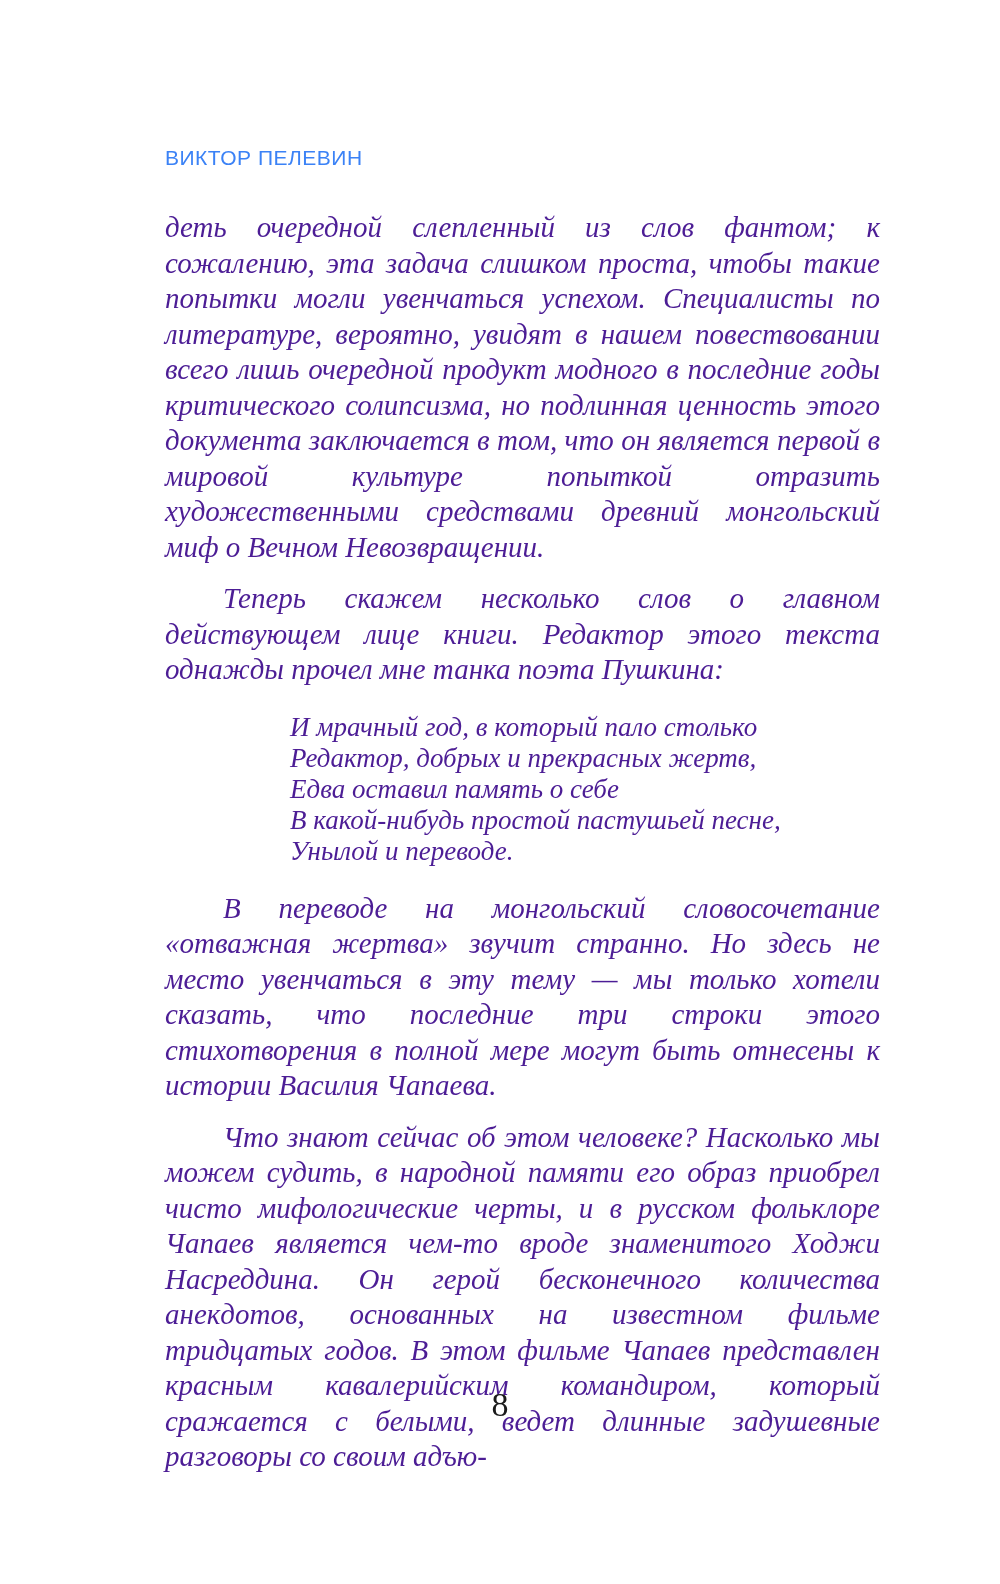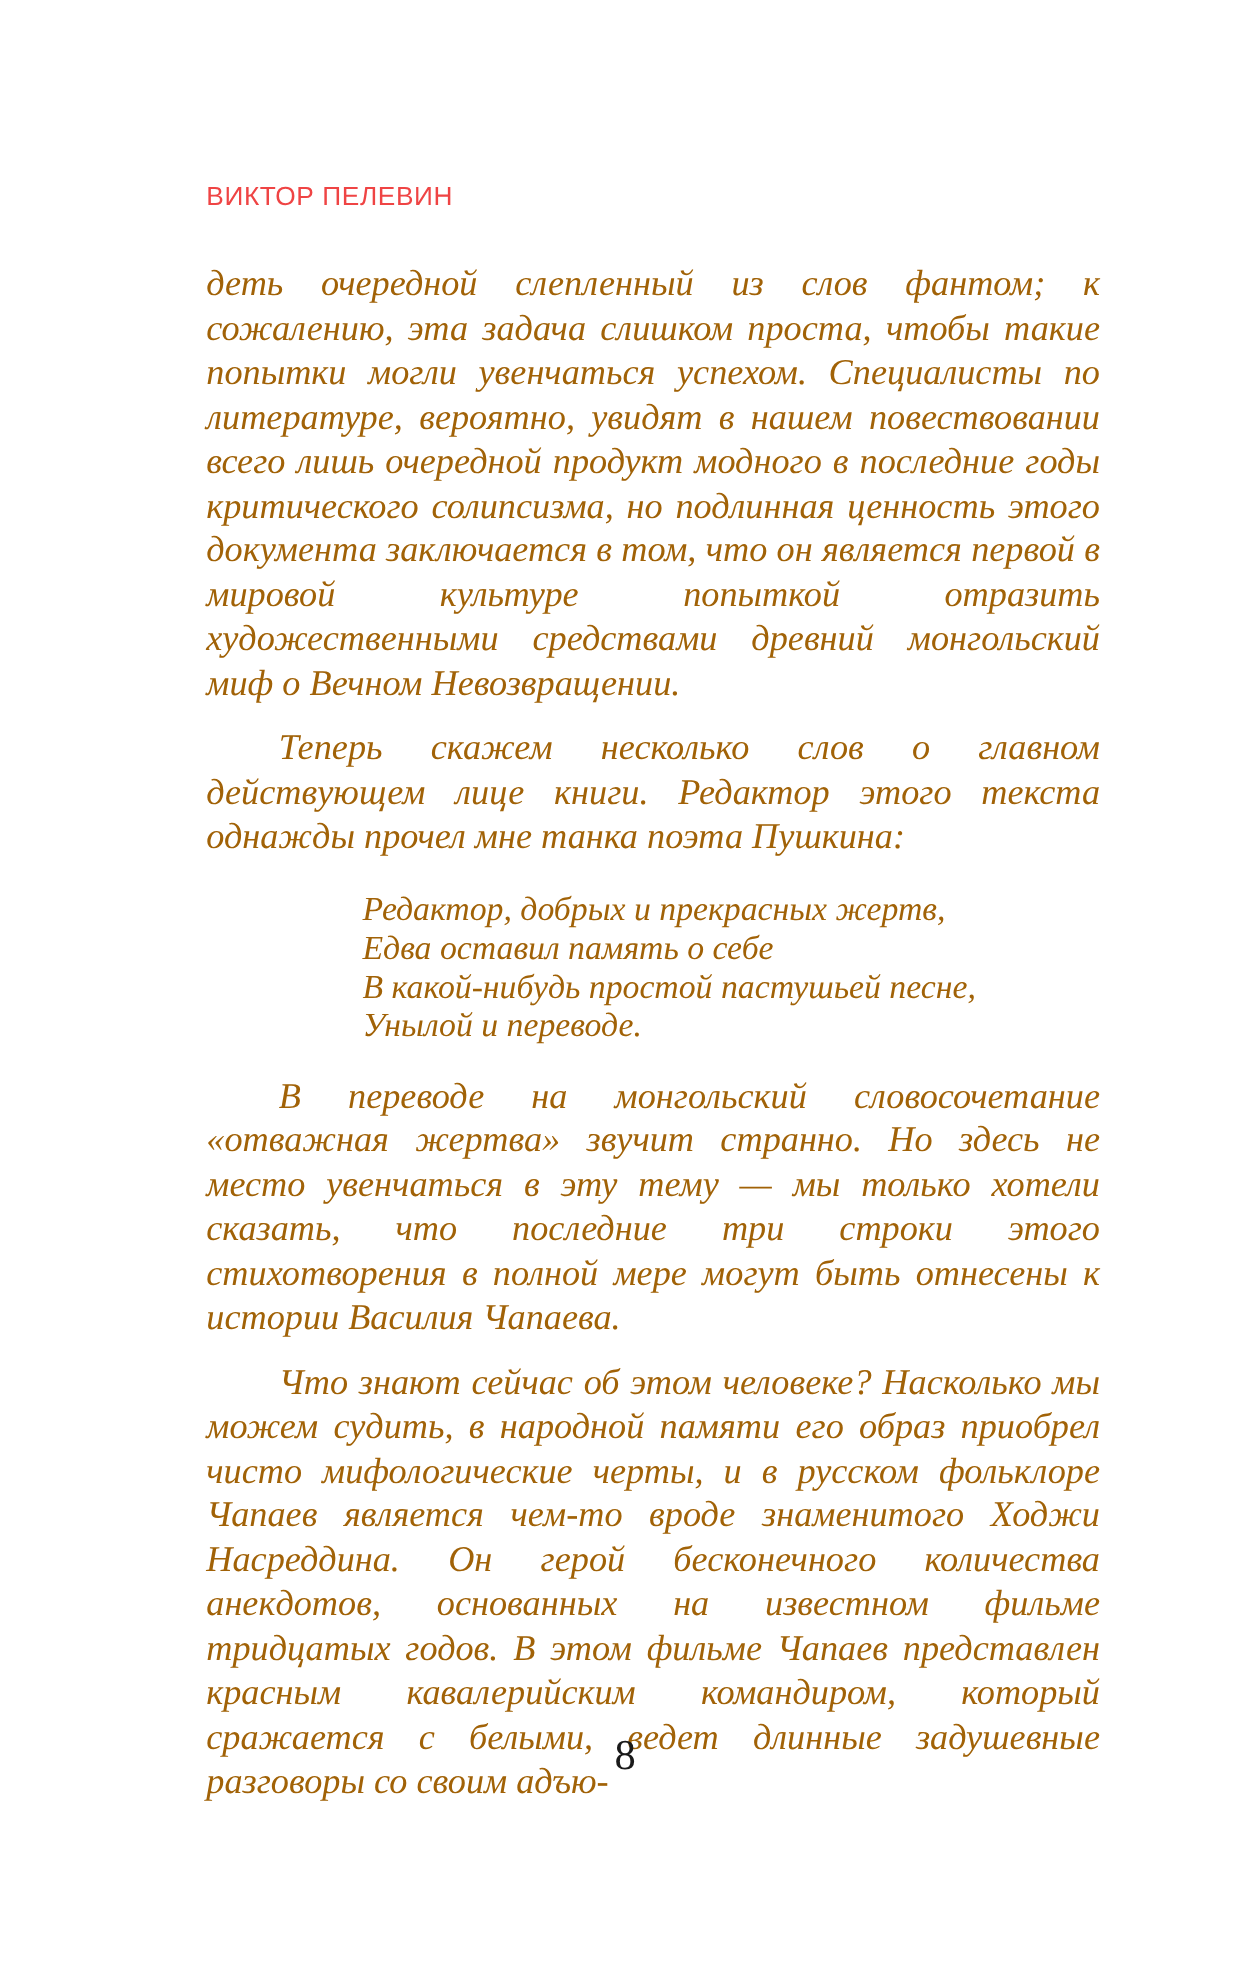--- a/index.html
+++ b/index.html
@@ -1,43 +1,44 @@
 <!DOCTYPE html>
 <html><head>
 <meta charset="utf-8">
 <style>
   html, body { margin: 0; padding: 0; background: #ffffff; }
   body { width: 1000px; height: 1584px; position: relative; overflow: hidden; color: #1a1a1a; }
   .running-head {
     position: absolute; left: 165px; top: 146px;
-    font-family: "Liberation Sans", sans-serif; font-size: 21px; letter-spacing: 0.5px; color: #ef4444;
+    font-family: "Liberation Sans", sans-serif; font-size: 21px; letter-spacing: 0.5px; color: #3b82f6;
   }
   .text-block {
     position: absolute; left: 165px; top: 210px; width: 715px;
     font-family: "Liberation Serif", serif; font-style: italic; font-size: 29px; line-height: 35.5px;
-    text-align: justify; color: #a16207;
+    text-align: justify; color: #4c1d95;
   }
   .text-block p { margin: 0; text-align: justify; text-align-last: left; }
   .text-block p.indent { text-indent: 58px; margin-top: 16px; }
   .poem { margin: 24px 0 24px 125px; }
   .poem div { text-align: left; font-size: 27px; line-height: 31px; }
   .page-number {
     position: absolute; left: 0; width: 1000px; top: 1386px; text-align: center;
     font-family: "Liberation Serif", serif; font-size: 34px; color: #1a1a1a;
   }
 </style>
 </head>
 <body>
 
 <div class="running-head">ВИКТОР ПЕЛЕВИН</div>
 
 <div class="text-block">
   <p>деть очередной слепленный из слов фантом; к сожалению, эта задача слишком проста, чтобы такие попытки могли увенчаться успехом. Специалисты по литературе, вероятно, увидят в нашем повествовании всего лишь очередной продукт модного в последние годы критического солипсизма, но подлинная ценность этого документа заключается в том, что он является первой в мировой культуре попыткой отразить художественными средствами древний монгольский миф о Вечном Невозвращении.</p>
   <p class="indent">Теперь скажем несколько слов о главном действующем лице книги. Редактор этого текста однажды прочел мне танка поэта Пушкина:</p>
   <div class="poem">
+    <div>И мрачный год, в который пало столько</div>
     <div>Редактор, добрых и прекрасных жертв,</div>
     <div>Едва оставил память о себе</div>
     <div>В какой-нибудь простой пастушьей песне,</div>
     <div>Унылой и переводе.</div>
   </div>
   <p class="indent">В переводе на монгольский словосочетание «отважная жертва» звучит странно. Но здесь не место увенчаться в эту тему — мы только хотели сказать, что последние три строки этого стихотворения в полной мере могут быть отнесены к истории Василия Чапаева.</p>
   <p class="indent">Что знают сейчас об этом человеке? Насколько мы можем судить, в народной памяти его образ приобрел чисто мифологические черты, и в русском фольклоре Чапаев является чем-то вроде знаменитого Ходжи Насреддина. Он герой бесконечного количества анекдотов, основанных на известном фильме тридцатых годов. В этом фильме Чапаев представлен красным кавалерийским командиром, который сражается с белыми, ведет длинные задушевные разговоры со своим адъю-</p>
 </div>
 
 <div class="page-number">8</div>

